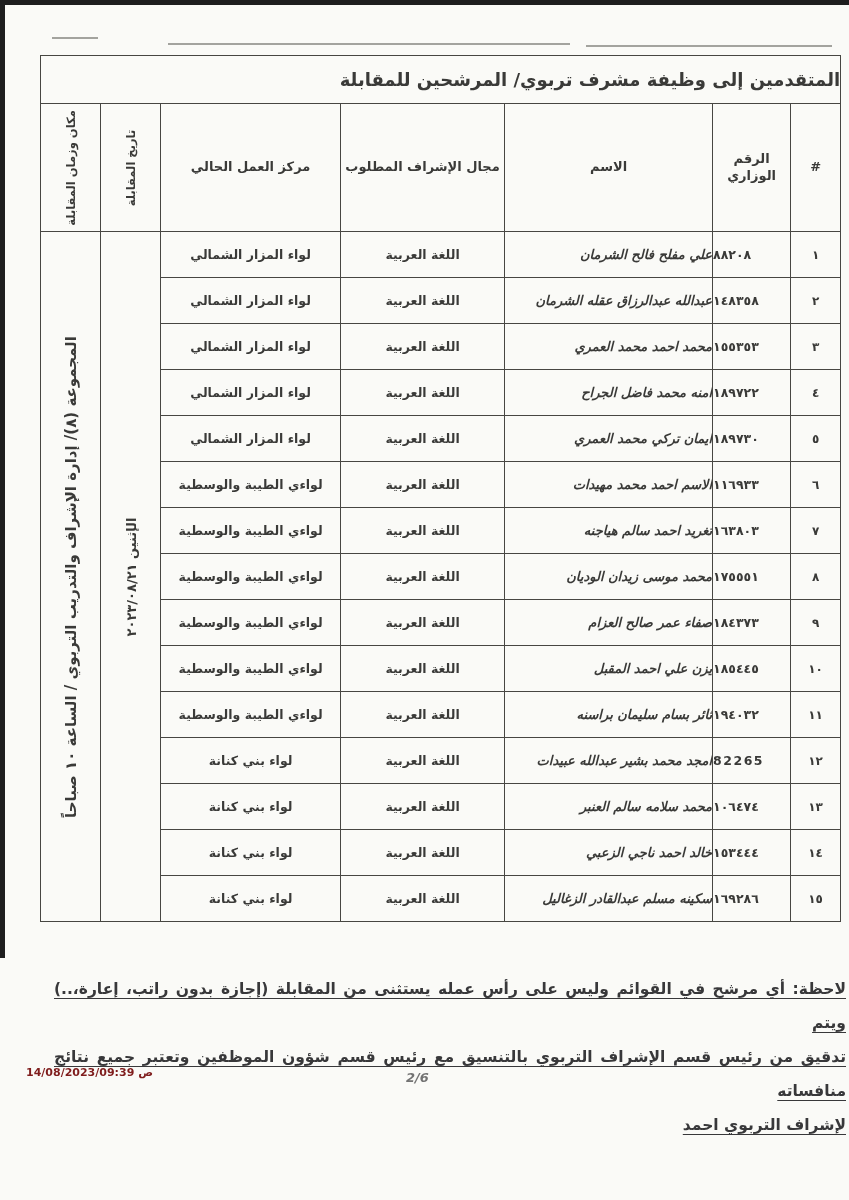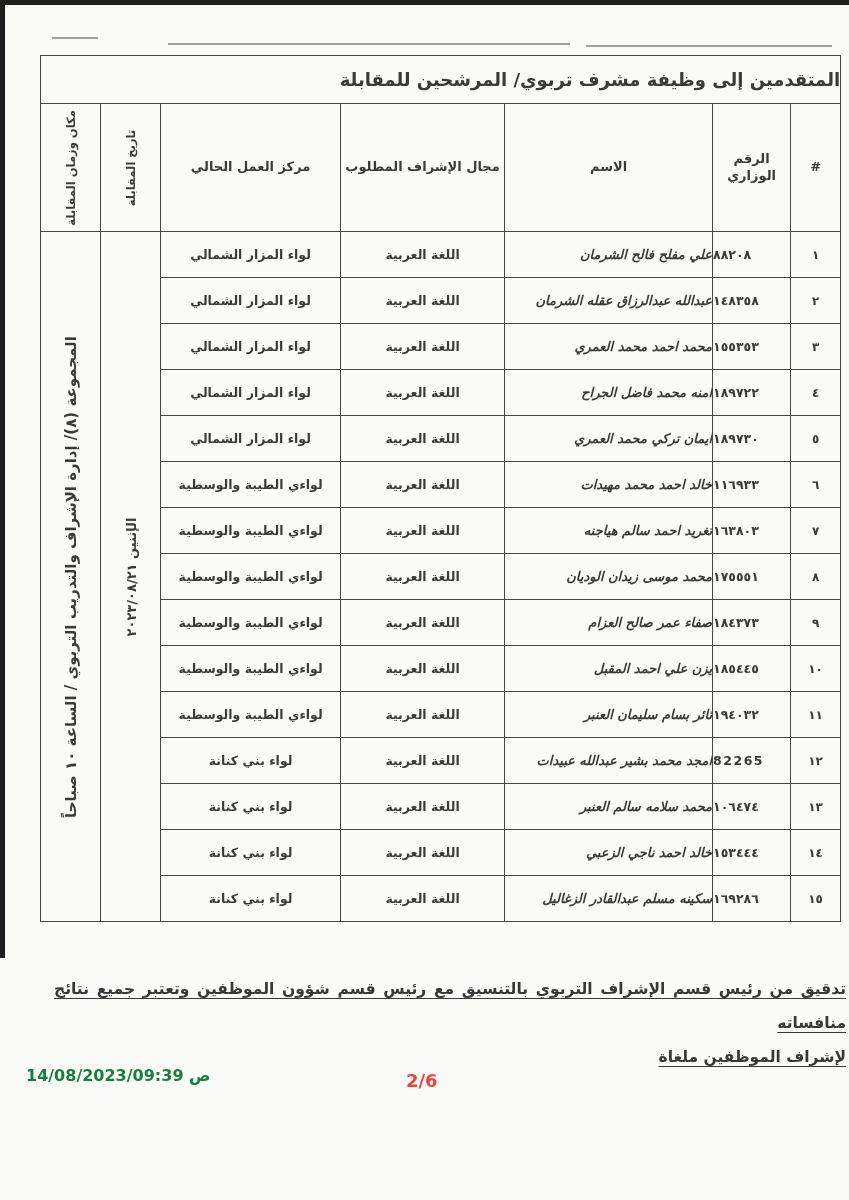--- a/index.html
+++ b/index.html
@@ -60,26 +60,26 @@
     text-decoration:underline;
     text-underline-offset:4px;
     text-align:justify;text-align-last:justify;
     white-space:normal;
   }
   .note-line.last{text-align-last:right;}
 
   
   .timestamp{
     position:absolute;left:26px;top:1066px;
-    font-size:16px;font-weight:bold;color:#15803d;
+    font-size:11px;font-weight:bold;color:#7f1d1d;
     direction:ltr;letter-spacing:.3px;
   }
   .page-num{
     position:absolute;left:406px;top:1070px;
-    font-size:18px;font-weight:bold;color:#ef4444;direction:ltr;
+    font-size:13px;font-weight:bold;color:#737373;direction:ltr;font-style:italic;
   }
 </style>
 </head>
 <body>
 
 <div class="scan-page">
 
   <div class="edge-top"></div>
   <div class="edge-left"></div>
   <div class="tear tear-a"></div>
@@ -158,21 +158,21 @@
       <td class="c-idx">٥</td>
       <td class="c-min">١٨٩٧٣٠</td>
       <td class="c-name">ايمان تركي محمد العمري</td>
       <td class="c-field">اللغة العربية</td>
       <td class="c-center">لواء المزار الشمالي</td>
     </tr>
 
     <tr style="height:46px">
       <td class="c-idx">٦</td>
       <td class="c-min">١١٦٩٣٣</td>
-      <td class="c-name">خالد احمد محمد مهيدات</td>
+      <td class="c-name">الاسم احمد محمد مهيدات</td>
       <td class="c-field">اللغة العربية</td>
       <td class="c-center">لواءي الطيبة والوسطية</td>
     </tr>
 
     <tr style="height:46px">
       <td class="c-idx">٧</td>
       <td class="c-min">١٦٣٨٠٣</td>
       <td class="c-name">تغريد احمد سالم هياجنه</td>
       <td class="c-field">اللغة العربية</td>
       <td class="c-center">لواءي الطيبة والوسطية</td>
@@ -198,21 +198,21 @@
       <td class="c-idx">١٠</td>
       <td class="c-min">١٨٥٤٤٥</td>
       <td class="c-name">يزن علي احمد المقبل</td>
       <td class="c-field">اللغة العربية</td>
       <td class="c-center">لواءي الطيبة والوسطية</td>
     </tr>
 
     <tr style="height:46px">
       <td class="c-idx">١١</td>
       <td class="c-min">١٩٤٠٣٢</td>
-      <td class="c-name">ثائر بسام سليمان العنبر</td>
+      <td class="c-name">ثائر بسام سليمان براسنه</td>
       <td class="c-field">اللغة العربية</td>
       <td class="c-center">لواءي الطيبة والوسطية</td>
     </tr>
 
     <tr style="height:46px">
       <td class="c-idx">١٢</td>
       <td class="c-min">82265</td>
       <td class="c-name">امجد محمد بشير عبدالله عبيدات</td>
       <td class="c-field">اللغة العربية</td>
       <td class="c-center">لواء بني كنانة</td>
@@ -238,20 +238,21 @@
       <td class="c-idx">١٥</td>
       <td class="c-min">١٦٩٢٨٦</td>
       <td class="c-name">سكينه مسلم عبدالقادر الزغاليل</td>
       <td class="c-field">اللغة العربية</td>
       <td class="c-center">لواء بني كنانة</td>
     </tr>
   </tbody>
     </table>
 
   <div class="note">
+    <div class="note-line">لاحظة: أي مرشح في القوائم وليس على رأس عمله يستثنى من المقابلة (إجازة بدون راتب، إعارة،..) ويتم</div>
     <div class="note-line">تدقيق من رئيس قسم الإشراف التربوي بالتنسيق مع رئيس قسم شؤون الموظفين وتعتبر جميع نتائج منافساته</div>
-    <div class="note-line last">لإشراف الموظفين ملغاة</div>
+    <div class="note-line last">لإشراف التربوي احمد</div>
   </div>
 
   <div class="timestamp">14/08/2023/09:39 ص</div>
   <div class="page-num">2/6</div>
 
 </div>
 
 </body></html>

